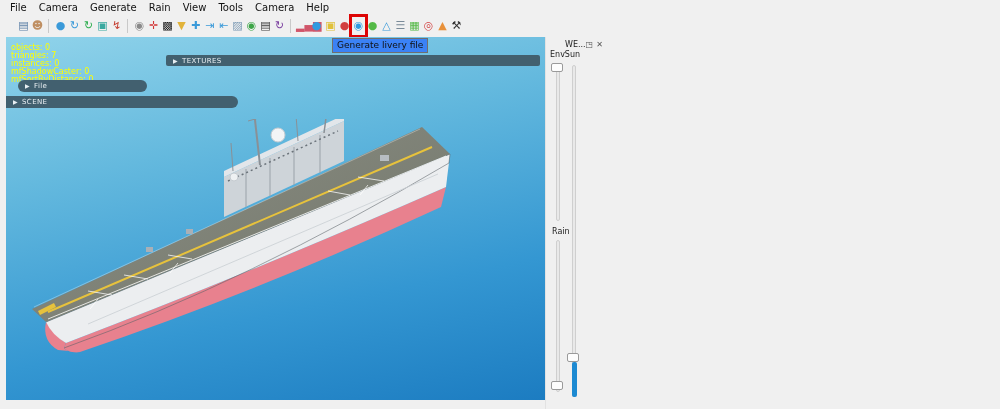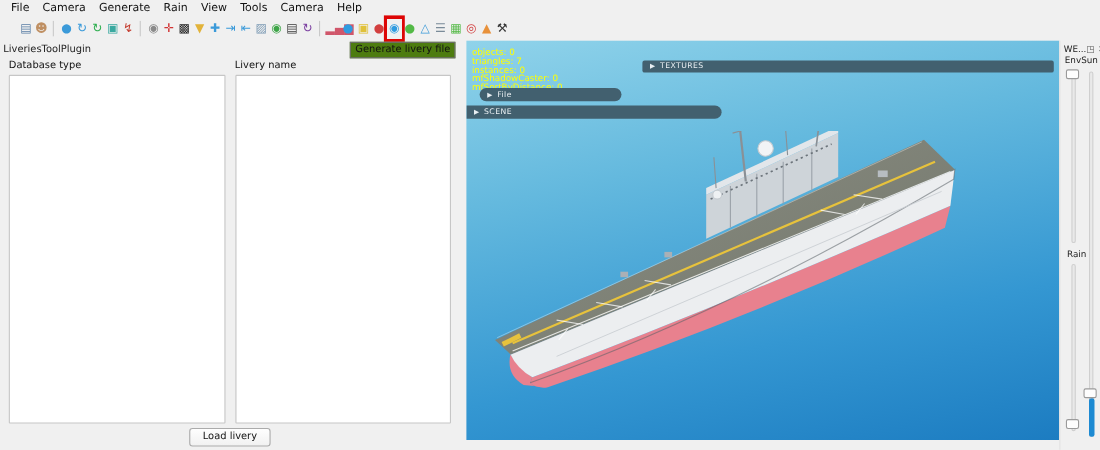--- a/index.html
+++ b/index.html
@@ -12,21 +12,21 @@
 
   
   .toolbar { height:22px; display:flex; align-items:center; padding-left:17px; background:#f0f0f0; }
   .tbi { width:13px; height:18px; margin-right:1px; font-size:11px; line-height:18px; text-align:center;
          cursor:default; position:relative; }
   .tbsep { width:8px; height:16px; margin-right:1px; position:relative; }
   .tbsep::after { content:""; position:absolute; left:3px; top:1px; width:1px; height:14px; background:#c9c9c9; }
   .tbi.hl { box-shadow:0 0 0 3px #dd0505; }
 
   
-  .tooltip { position:absolute; left:318px; top:38px; z-index:50; background:#4d7c0f; border:1px solid #6f6f6f;
+  .tooltip { position:absolute; left:332px; top:38px; z-index:50; background:#3b82f6; border:1px solid #6f6f6f;
              font-size:9px; color:#111; padding:1px 4px 2px 4px; white-space:nowrap; }
 
   
   .main { display:flex; height:372px; }
 
   
   .leftdock { width:418px; display:flex; flex-direction:column; background:#f0f0f0; }
   .dock-title { height:14px; display:flex; align-items:center; padding:1px 4px 0 3px; }
   .dock-title .t { font-size:9px; color:#222; flex:1; }
   .dockbtns { display:flex; gap:3px; }
@@ -54,21 +54,21 @@
   .hbar .arr { font-size:6px; margin-right:4px; }
   .bar-textures { left:160px; right:5px; top:18px; height:11px; border-radius:2px; }
   .bar-args { left:12px; width:129px; top:43px; height:12px; border-radius:6px; line-height:12px; }
   .bar-scene { left:0; width:232px; top:59px; height:12px; border-radius:0 6px 6px 0; line-height:12px; }
   .shipsvg { position:absolute; left:22px; top:82px; }
 
   .bottomstrip { height:9px; background:#f0f0f0; }
 
   
   .rightdock { width:37px; position:relative; background:#f0f0f0; border-left:1px solid #e2e2e2; }
-  .rd-title { display:flex; align-items:center; padding:1px 2px 0 3px; height:13px; }
+  .rd-title { display:flex; align-items:center; padding:1px 2px 0 3px; height:13px;margin-left:16px; }
   .rd-title .t { font-size:8px; color:#222; flex:1; }
   .rd-labels { display:flex; justify-content:space-between; padding:0 3px 0 4px; height:12px; }
   .rd-labels span { font-size:8px; color:#222; }
   .track { position:absolute; width:4px; background:#e9e9e9; border:1px solid #cfcfcf; border-radius:2px; }
   .fill { position:absolute; width:5px; background:#1d8ad2; border-radius:2px; }
   .handle { position:absolute; width:12px; height:9px; background:#fdfdfd; border:1px solid #9a9a9a;
             border-radius:2px; cursor:default; }
   .rainlabel { position:absolute; left:6px; top:190px; font-size:8px; color:#222; }
 </style>
 </head>
@@ -118,42 +118,20 @@
     <span class="tbi" style="color: rgb(83, 185, 70);">▦</span>
     <span class="tbi" style="color: rgb(210, 63, 63);">◎</span>
     <span class="tbi" style="color: rgb(232, 145, 58);">▲</span>
     <span class="tbi" style="color: rgb(51, 51, 51);">⚒</span>
   </div>
 
 <div class="tooltip">Generate livery file</div>
 
 <div class="main">
 
-  <div class="leftdock">
-    <div class="dock-title">
-      <span class="t">LiveriesToolPlugin</span>
-      <span class="dockbtns">
-        <span class="dockbtn">◳</span>
-        <span class="dockbtn">✕</span>
-      </span>
-    </div>
-    <div class="lists">
-      <div class="listcol">
-        <div class="listlabel">Database type</div>
-        <div class="listbox"></div>
-      </div>
-      <div class="listcol">
-        <div class="listlabel">Livery name</div>
-        <div class="listbox"></div>
-      </div>
-    </div>
-    <div class="btnrow">
-      <button class="loadbtn">Load livery</button>
-    </div>
-  </div>
 
   <div class="gap"></div>
 
   <div class="vpwrap">
     <div class="viewport">
       <div class="stats">
         <div>objects: 0</div>
         <div>triangles: 7</div>
         <div>instances: 0</div>
         <div>mfShadowCaster: 0</div>

